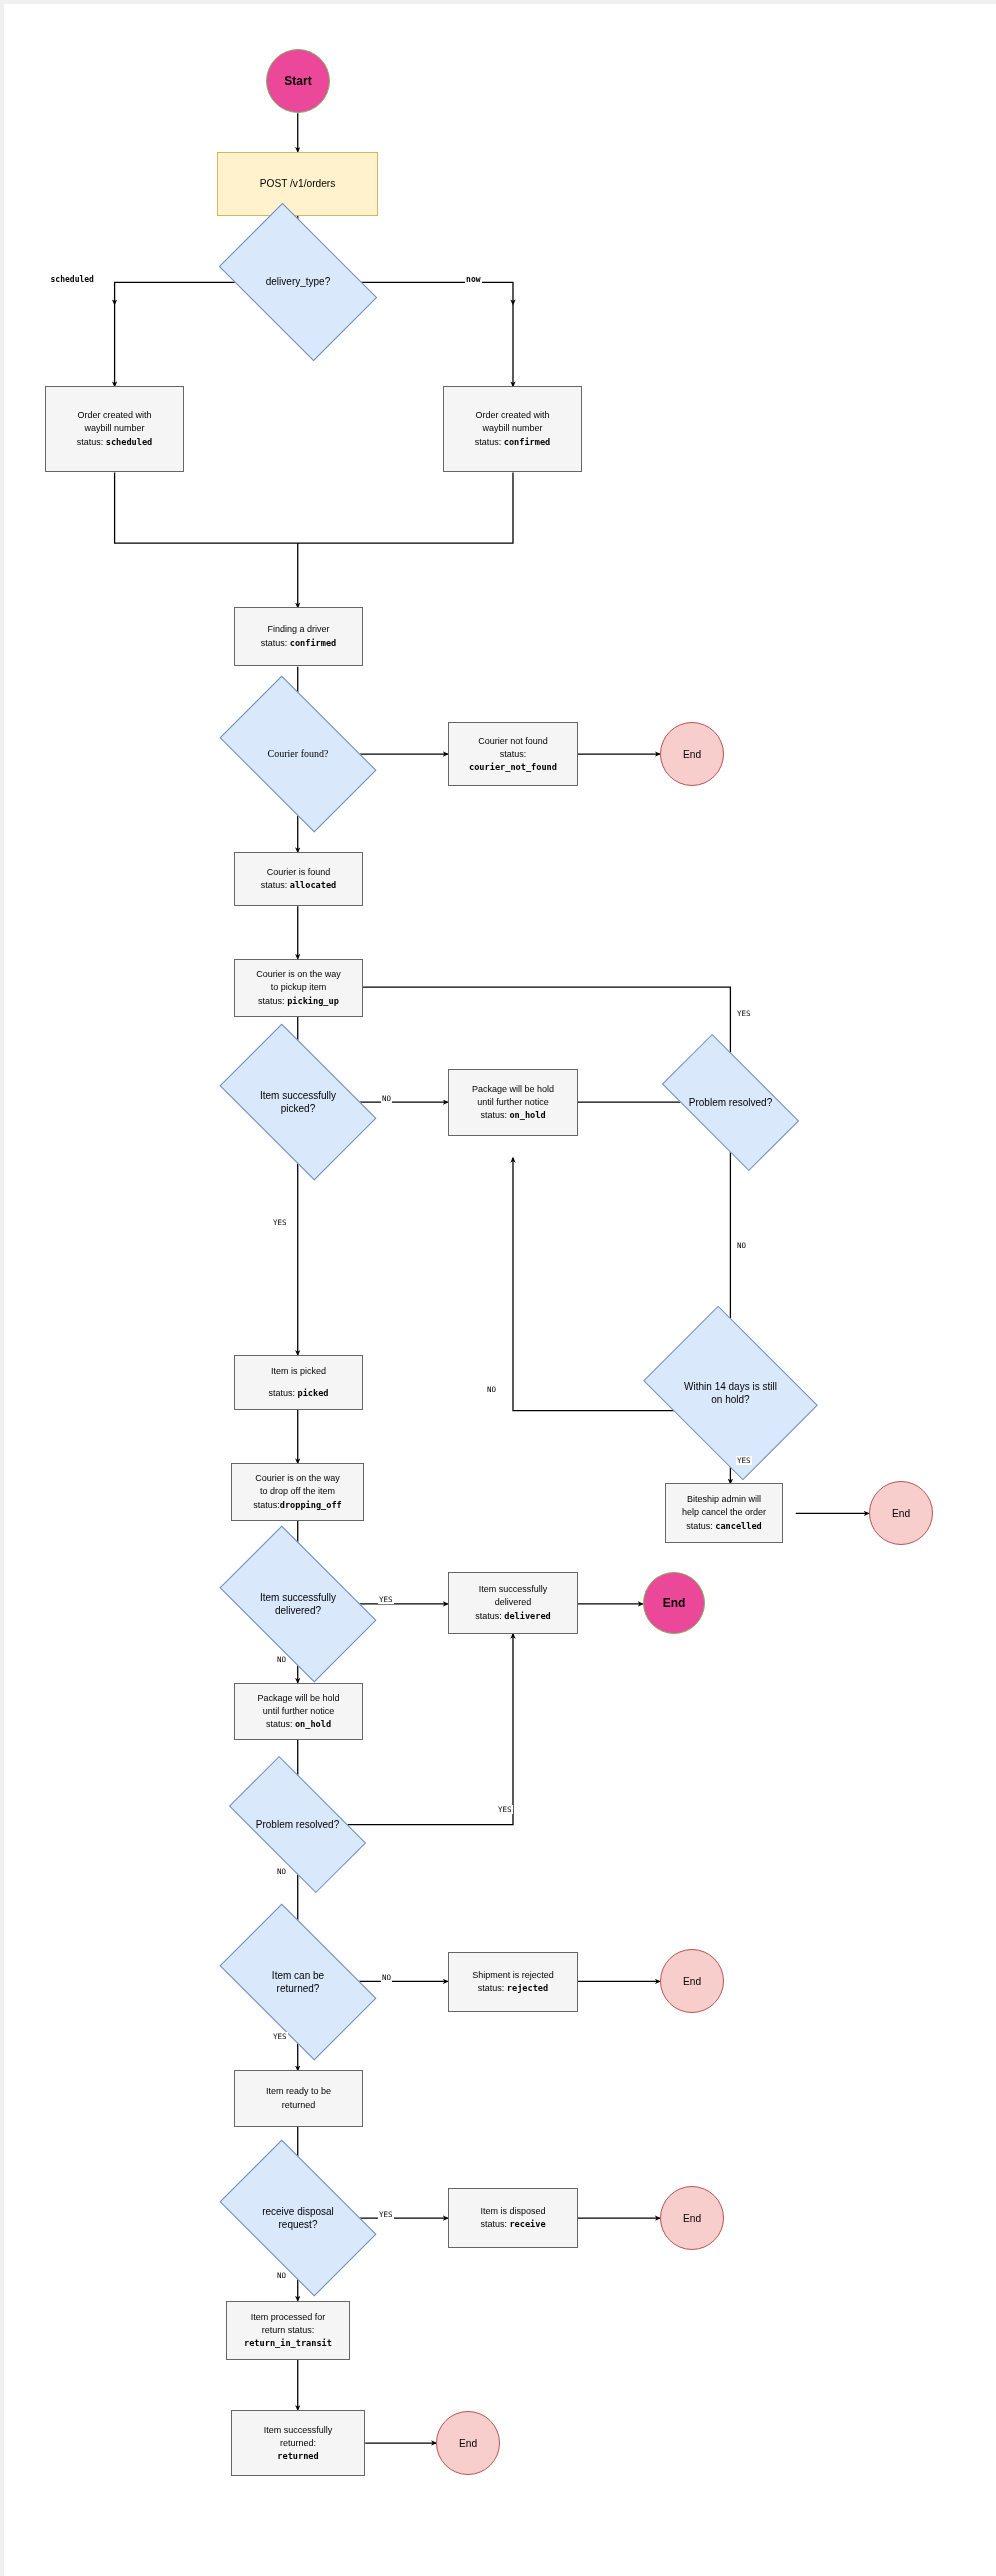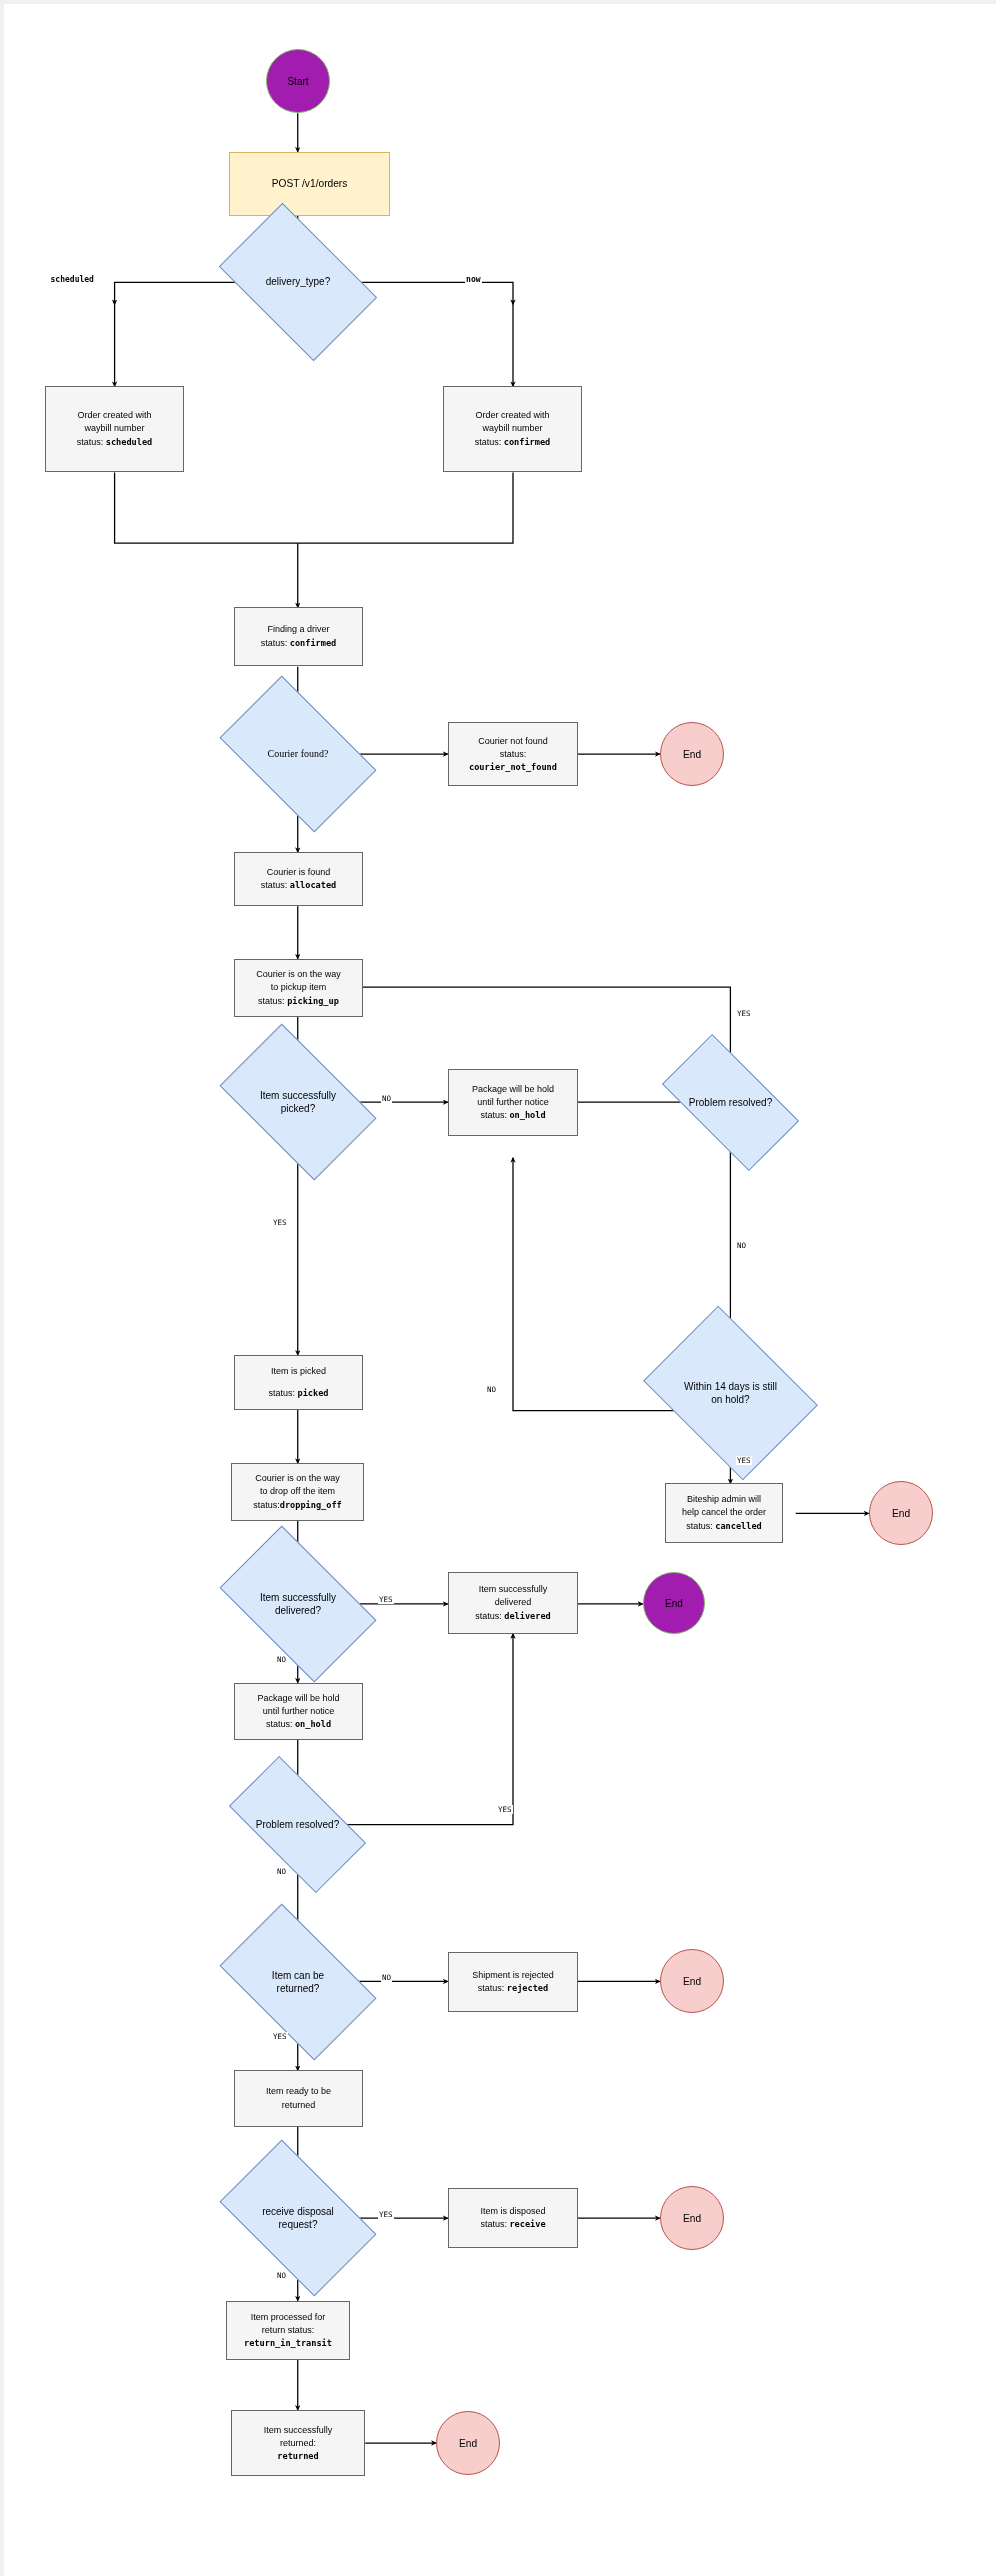--- a/index.html
+++ b/index.html
@@ -23,22 +23,22 @@
 
   .proc{
     background:#f5f5f5;border:1.1px solid #666666;
     font-size:9px;line-height:1.45;color:#000;padding:2.1px 1.1px;
   }
   .api{
     background:#fff2cc;border:1.1px solid #d6b656;
     font-size:10.2px;line-height:1.4;color:#000;
   }
   .terminator-green{
-    background:#a21caf;border:1.1px solid #82b366;border-radius:50%;
-    font-size:10px;color:#000;
+    background:#ec4899;border:1.1px solid #82b366;border-radius:50%;
+    font-size:12px;color:#000;font-weight:bold;
   }
   .terminator-red{
     background:#f8cecc;border:1.1px solid #b85450;border-radius:50%;
     font-size:10.2px;color:#000;
   }
   .decision{
     background:transparent;border:none;
   }
   .decision .dia-shape{
     position:absolute;left:0;top:0;width:100%;height:100%;
@@ -151,21 +151,21 @@
       <path d="M1288,2634 L958,2634 L958,2162" marker-end="url(#arrow)"></path>
 
       <path d="M618,3407 L958,3407 L958,3051" marker-end="url(#arrow)"></path>
     </g>
   </svg>
 
   <div class="node terminator-green" style="left:266px;top:49px;width:64px;height:64px;">
     <span>Start</span>
   </div>
 
-  <div class="node api" style="left:217px;top:152px;width:161px;height:64px;margin-left:12px;">
+  <div class="node api" style="left:217px;top:152px;width:161px;height:64px;">
     <span>POST /v1/orders</span>
   </div>
 
   <div class="node decision" style="left:231px;top:237px;width:134px;height:90px;">
     <span class="dia-shape"></span>
     <span class="dia-label">delivery_type?</span>
   </div>
   <span class="edge-label bold" style="left:95px;top:275px;transform:translate(-100%,0);">scheduled</span>
   <span class="edge-label bold" style="left:465px;top:275px;">now</span>
 

